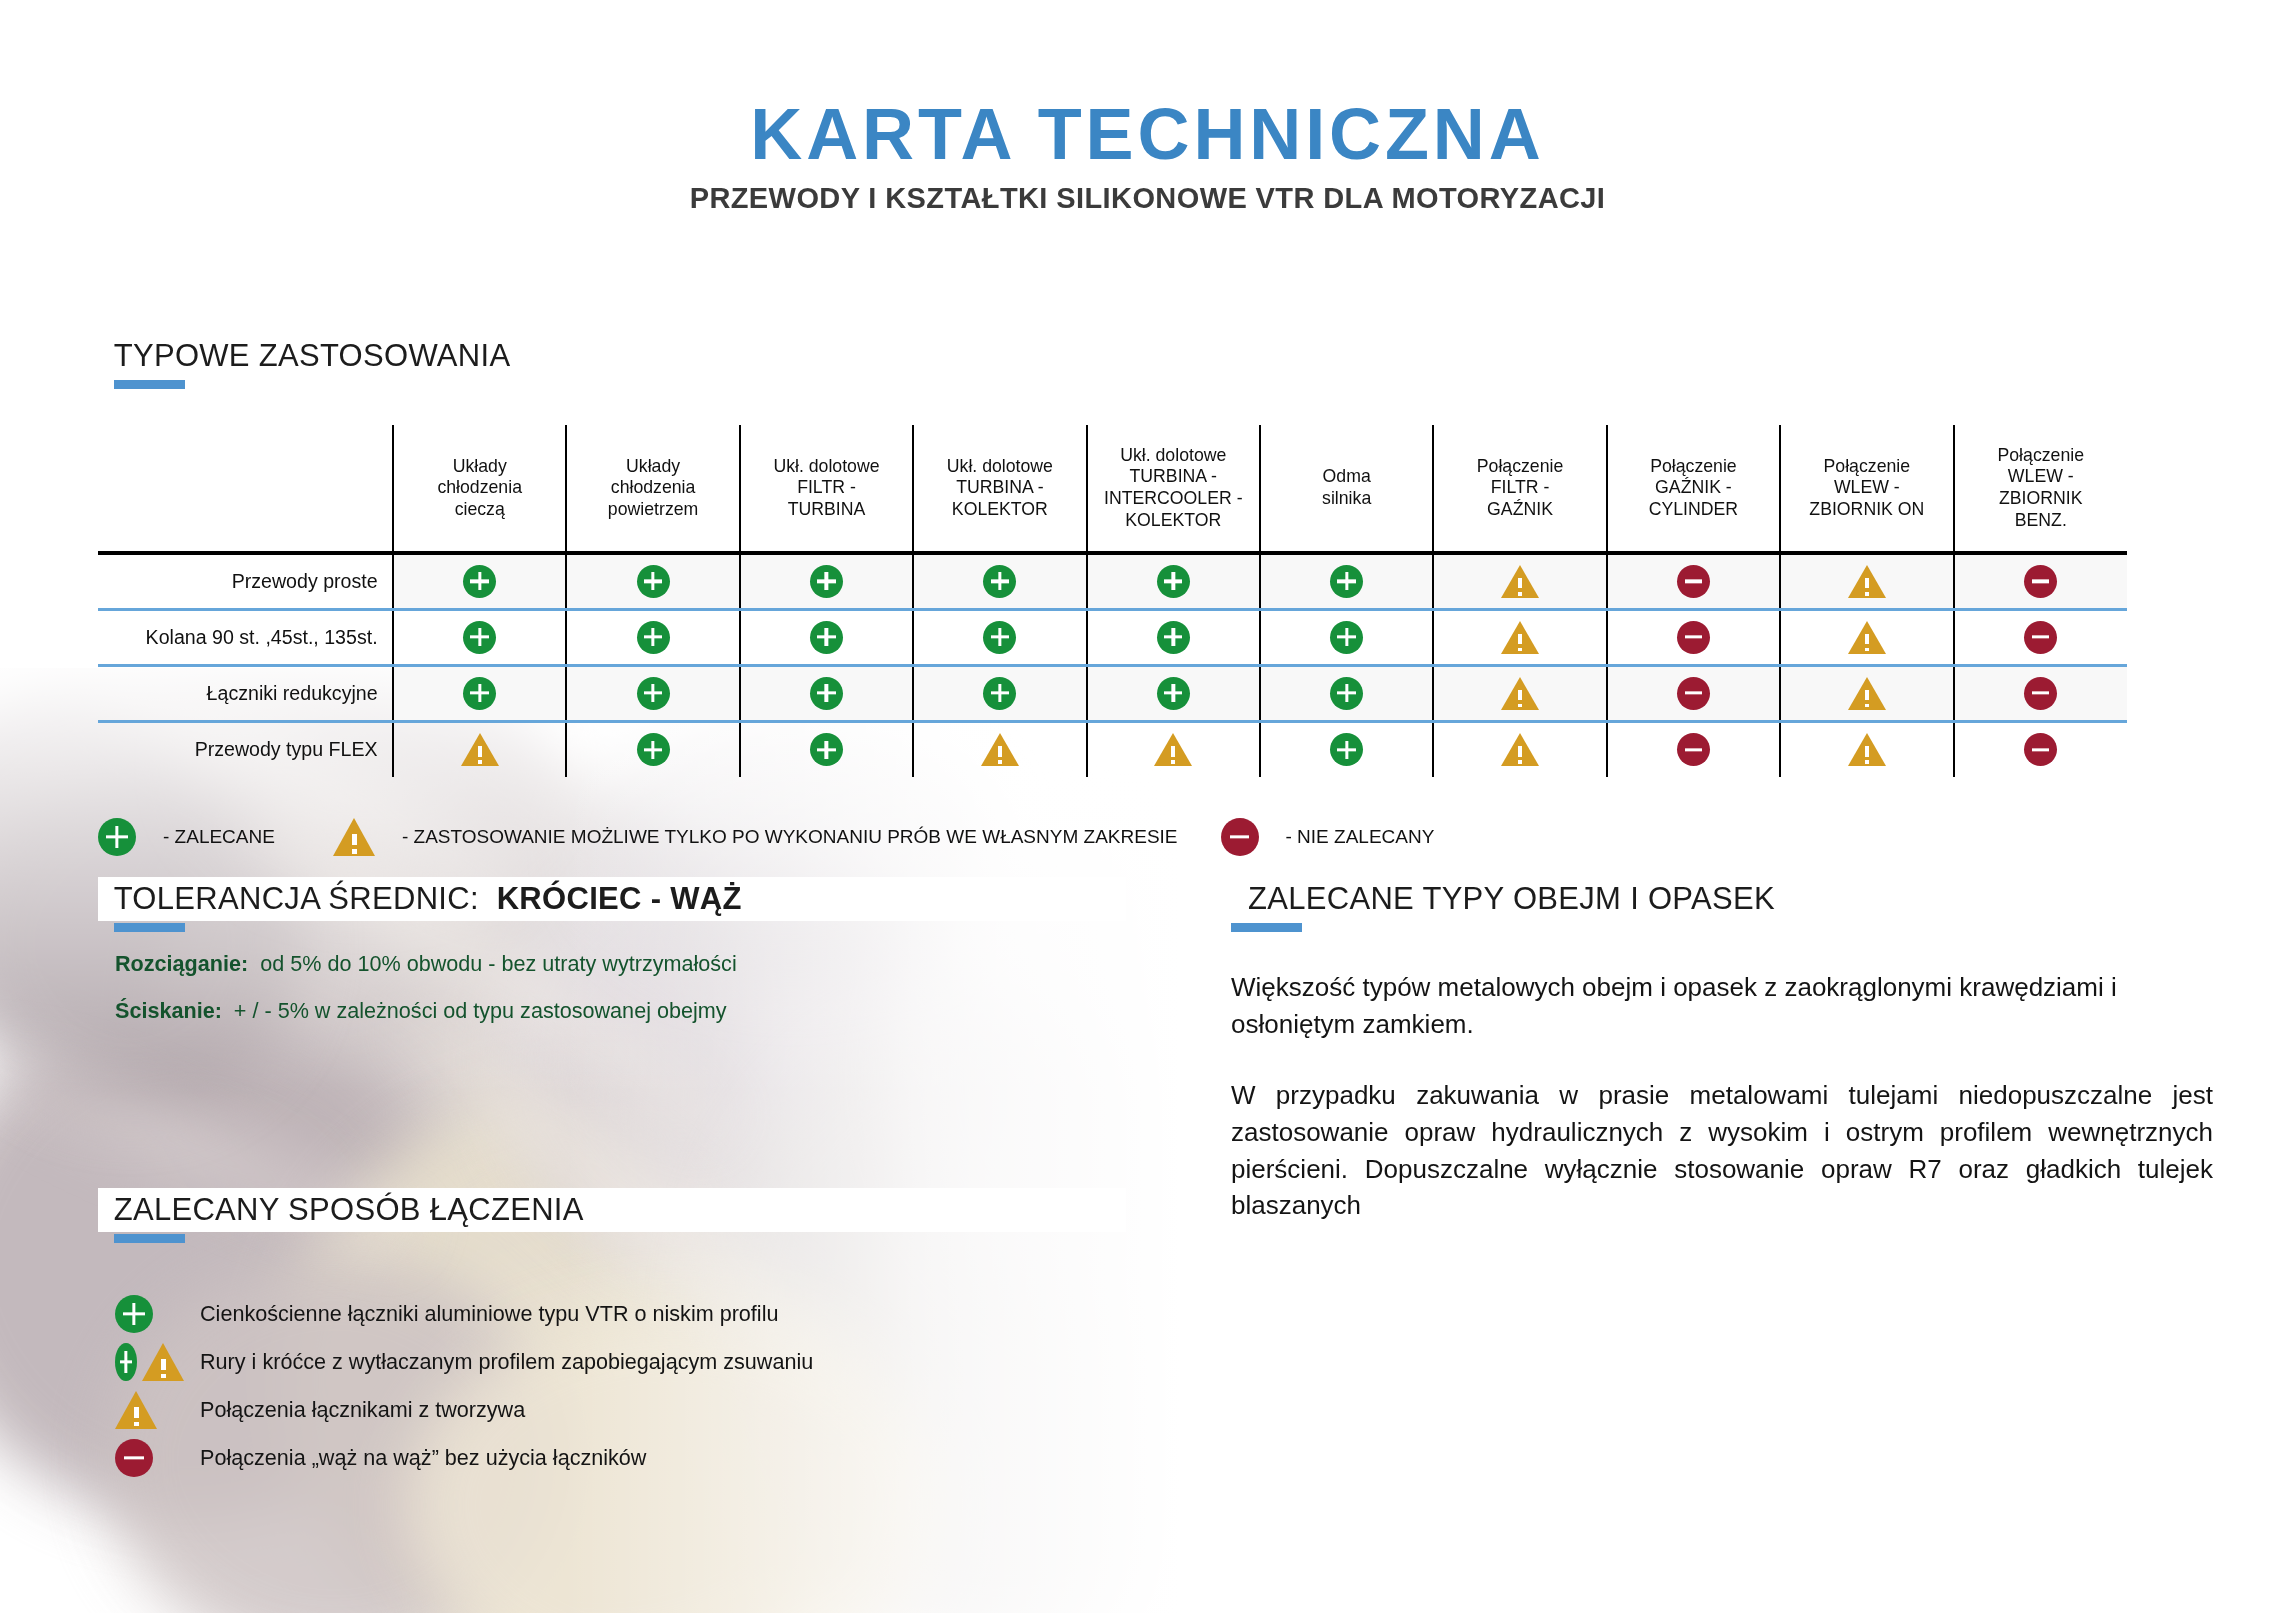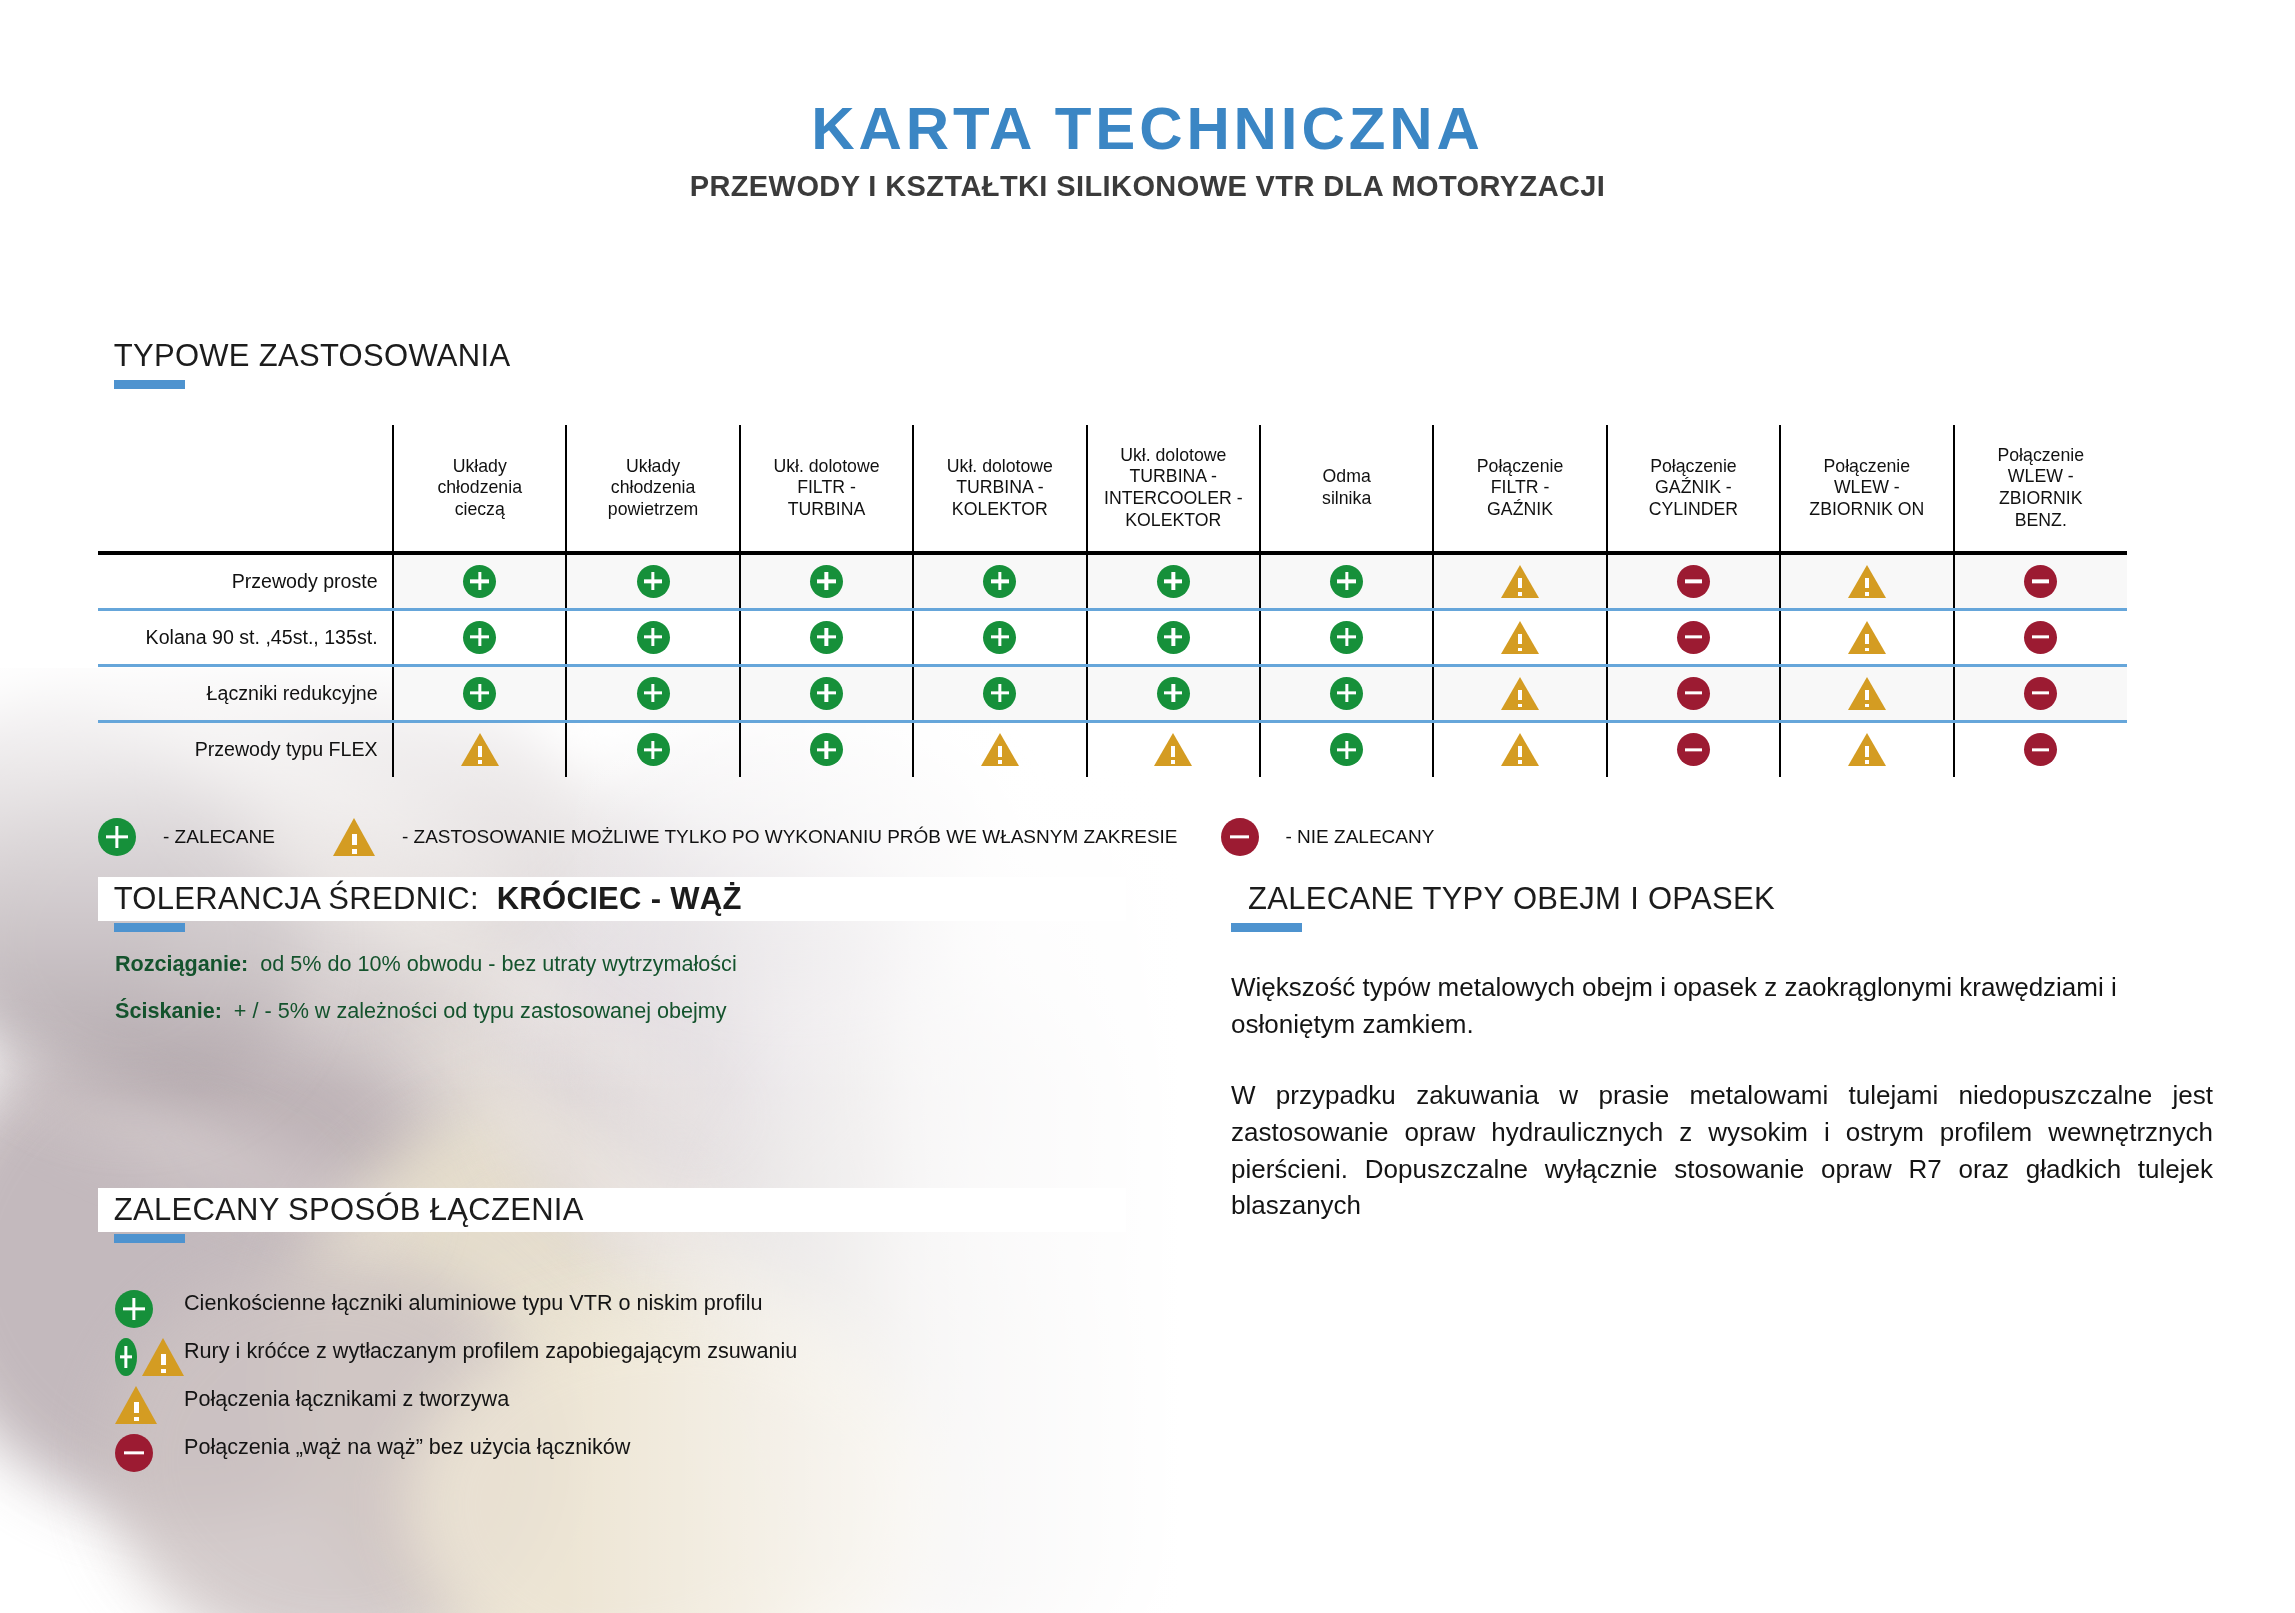--- a/index.html
+++ b/index.html
@@ -64,21 +64,21 @@
   #page {
     position: relative;
     z-index: 2;
     width: 2295px;
     height: 1613px;
   }
 
   
   .doc-header { text-align: center; padding-top: 98px; }
   .doc-title {
-    font-size: 60px;
+    font-size: 72px;
     font-weight: 700;
     letter-spacing: 3.9px;
     color: #3b86c4;
     line-height: 1.02;
   }
   .doc-subtitle {
     font-size: 29px;
     font-weight: 700;
     letter-spacing: 0.4px;
     color: #3b3b3b;
@@ -243,23 +243,23 @@
     line-height: 1.42;
   }
   .body-text.justify { text-align: justify; }
   .kv { font-size: 21.6px; color: #14532d; }
   .kv b { font-weight: 700; }
 
   
   #conn-list { list-style: none; }
   #conn-list li {
     display: flex;
-    align-items: flex-start;
+    align-items: center;
     height: 48px;
-    gap: 0;
+    gap: 16px;
   }
   #conn-list .icons {
     width: 86px;
     display: flex;
     align-items: center;
     gap: 5.2px;
     padding-left: 17px;
   }
   #conn-list .txt {
     font-size: 21.6px;

